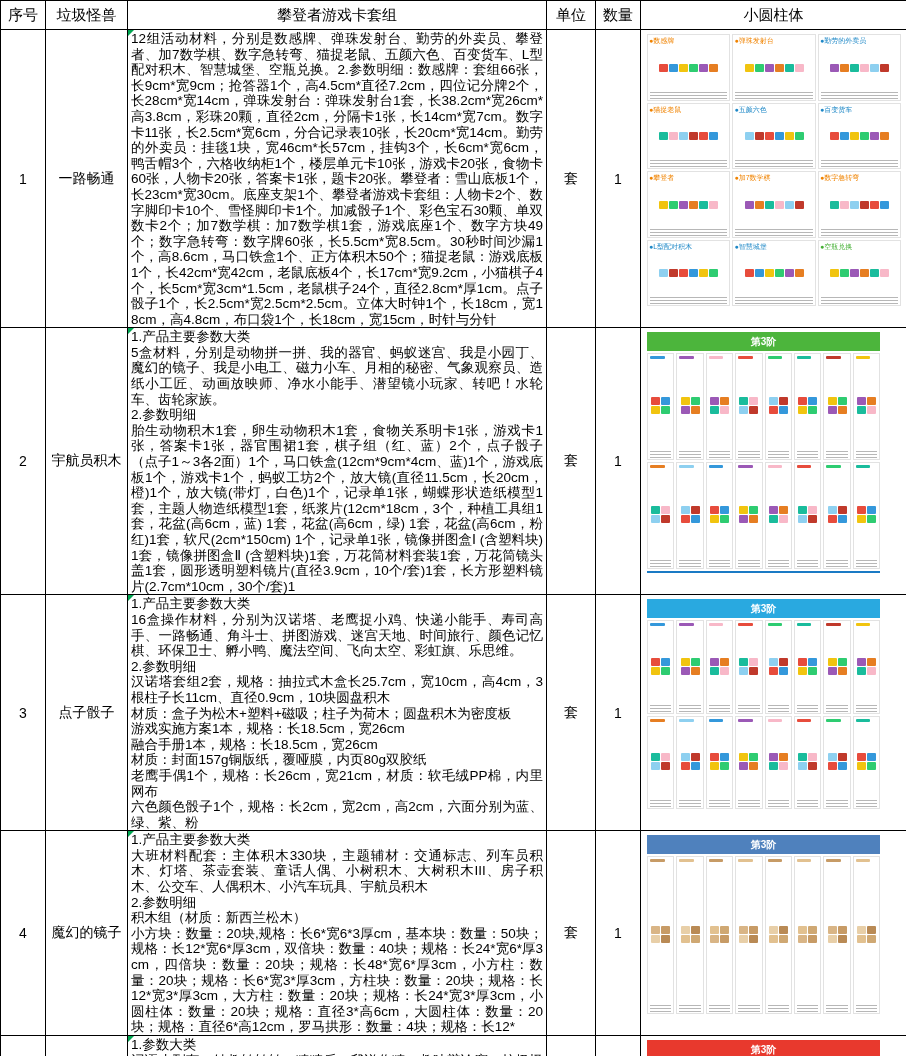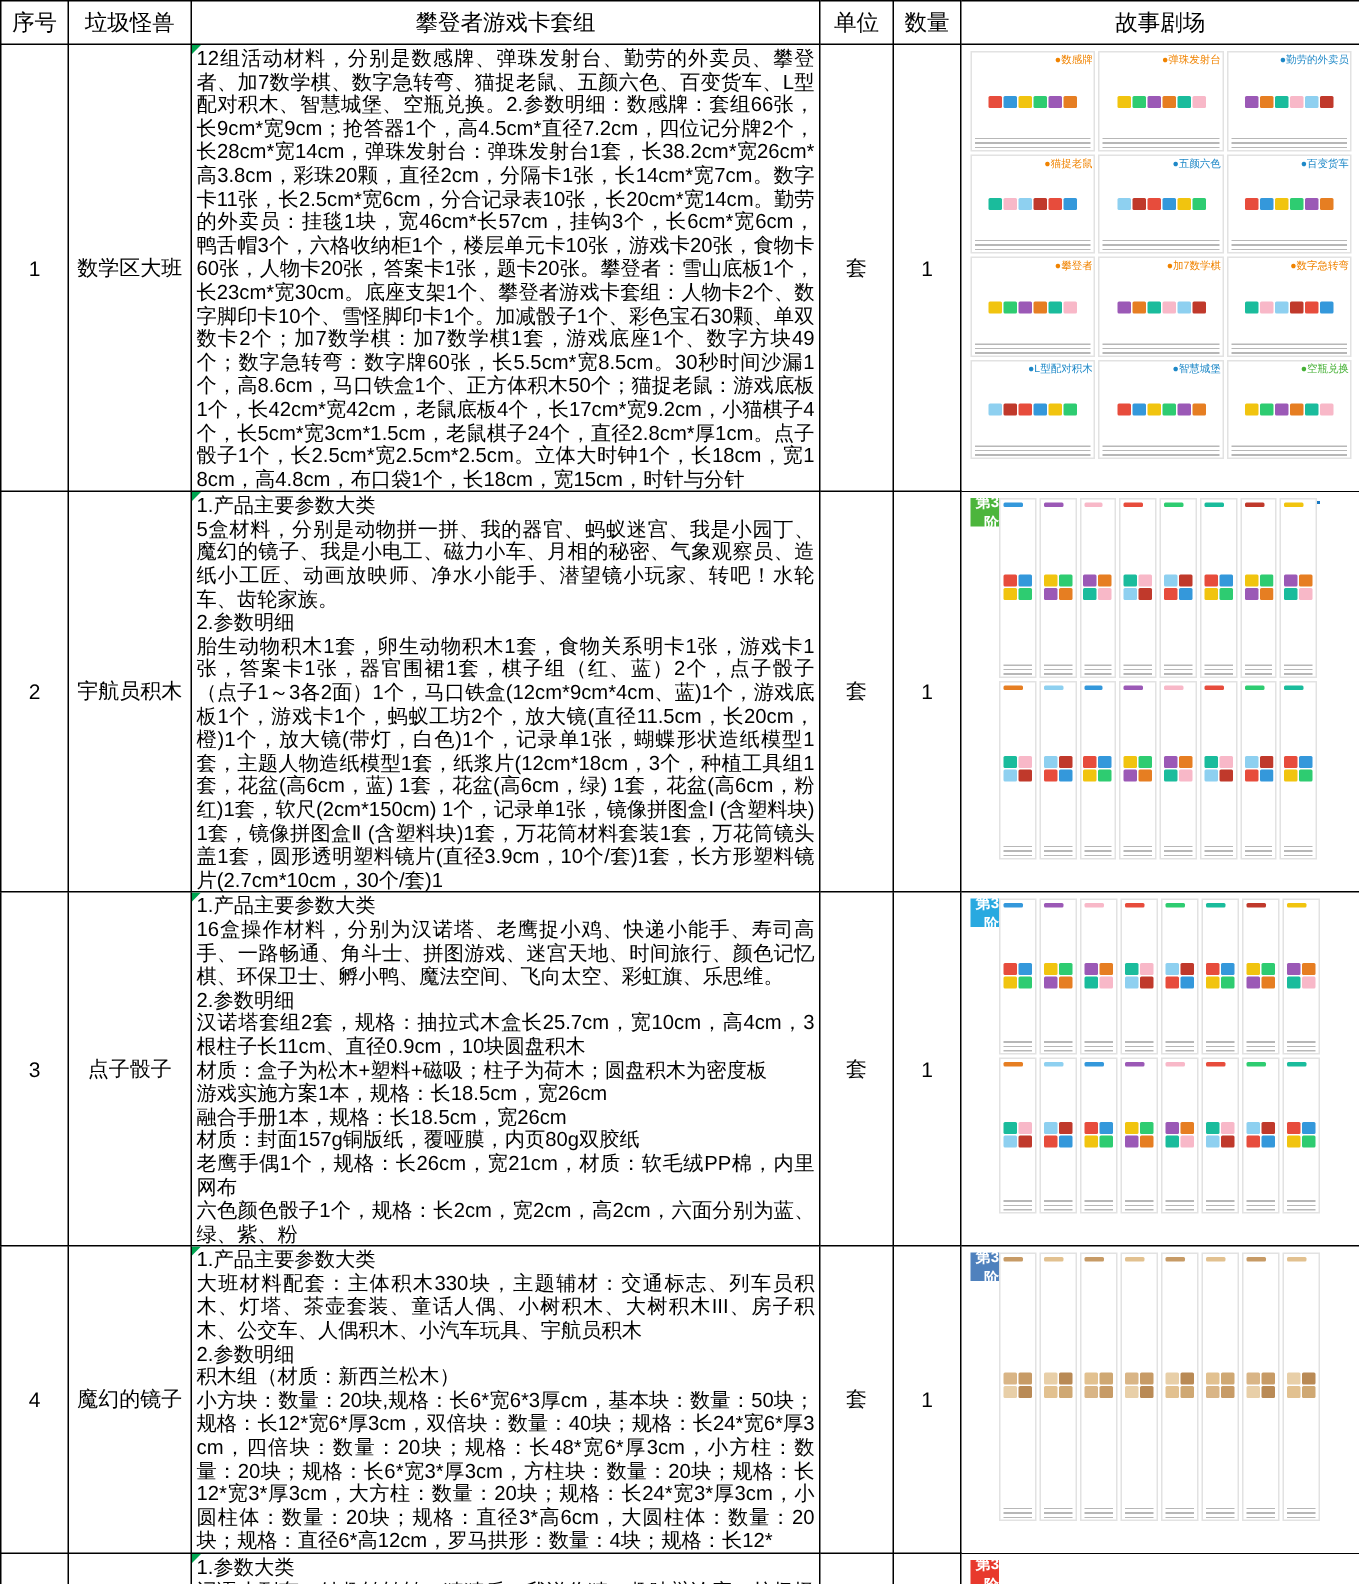--- a/index.html
+++ b/index.html
@@ -11,21 +11,21 @@
   tr.r0 td{height:245px;} tr.r1 td{height:199px;} tr.r2 td{height:198px;}
   tr.r3 td{height:173px;} tr.r4 td{height:201px;}
   .c-seq,.c-unit,.c-qty{text-align:center;font-size:14px;}
   .c-name{text-align:center;font-size:14px;}
   .c-spec{vertical-align:top;position:relative;}
   .spec-text{font-size:13.5px;line-height:15.6px;padding:1px 3px 0 3px;
              white-space:pre-wrap;word-break:break-all;text-align:justify;}
   .corner{position:absolute;top:0;left:0;width:0;height:0;
           border-top:6px solid #00a651;border-right:6px solid transparent;}
   .c-img{position:relative;background:#fff;}
-  .imgbox{position:absolute;top:4px;bottom:21px;left:6px;display:flex;flex-direction:row;text-align:right;}
+  .imgbox{position:absolute;top:4px;bottom:21px;left:6px;display:flex;flex-direction:column;}
   .banner{height:19px;flex:0 0 19px;color:#fff;font-size:10px;font-weight:bold;
           display:flex;align-items:center;justify-content:center;margin-bottom:2px;}
   .cardgrid{flex:1 1 auto;display:grid;gap:2px;min-height:0;}
   .card{background:#fff;border:1px solid #e2e2e2;display:flex;flex-direction:column;
         padding:1px;min-height:0;overflow:hidden;}
   .ct{font-size:7px;line-height:9px;white-space:nowrap;overflow:hidden;flex:0 0 9px;}
   .ctb{height:3px;width:62%;margin:1px 0 2px 1px;flex:0 0 3px;border-radius:1px;}
   .cph{flex:1 1 auto;display:flex;flex-wrap:wrap;gap:1px;align-content:center;
        justify-content:center;min-height:0;overflow:hidden;}
   .cph span{width:9px;height:8px;border-radius:1px;display:block;}
@@ -45,26 +45,26 @@
       <col style="width:45px">
       <col style="width:266px">
   </colgroup>
   <tbody>
       <tr class="hrow">
     <td>序号</td>
     <td>垃圾怪兽</td>
     <td>攀登者游戏卡套组</td>
     <td>单位</td>
     <td>数量</td>
-    <td>故事剧场</td>
+    <td>小圆柱体</td>
   </tr>
 
   <tr class="r0">
     <td class="c-seq">1</td>
-    <td class="c-name">数学区大班</td>
+    <td class="c-name">一路畅通</td>
     <td class="c-spec">
       <span class="corner"></span>
       <div class="spec-text">12组活动材料，分别是数感牌、弹珠发射台、勤劳的外卖员、攀登者、加7数学棋、数字急转弯、猫捉老鼠、五颜六色、百变货车、L型配对积木、智慧城堡、空瓶兑换。2.参数明细：数感牌：套组66张，长9cm*宽9cm；抢答器1个，高4.5cm*直径7.2cm，四位记分牌2个，长28cm*宽14cm，弹珠发射台：弹珠发射台1套，长38.2cm*宽26cm*高3.8cm，彩珠20颗，直径2cm，分隔卡1张，长14cm*宽7cm。数字卡11张，长2.5cm*宽6cm，分合记录表10张，长20cm*宽14cm。勤劳的外卖员：挂毯1块，宽46cm*长57cm，挂钩3个，长6cm*宽6cm，鸭舌帽3个，六格收纳柜1个，楼层单元卡10张，游戏卡20张，食物卡60张，人物卡20张，答案卡1张，题卡20张。攀登者：雪山底板1个，长23cm*宽30cm。底座支架1个、攀登者游戏卡套组：人物卡2个、数字脚印卡10个、雪怪脚印卡1个。加减骰子1个、彩色宝石30颗、单双数卡2个；加7数学棋：加7数学棋1套，游戏底座1个、数字方块49个；数字急转弯：数字牌60张，长5.5cm*宽8.5cm。30秒时间沙漏1个，高8.6cm，马口铁盒1个、正方体积木50个；猫捉老鼠：游戏底板1个，长42cm*宽42cm，老鼠底板4个，长17cm*宽9.2cm，小猫棋子4个，长5cm*宽3cm*1.5cm，老鼠棋子24个，直径2.8cm*厚1cm。点子骰子1个，长2.5cm*宽2.5cm*2.5cm。立体大时钟1个，长18cm，宽18cm，高4.8cm，布口袋1个，长18cm，宽15cm，时针与分针</div>
     </td>
     <td class="c-unit">套</td>
     <td class="c-qty">1</td>
     <td class="c-img">
       <div class="imgbox" style="width: 96%;">
             <div class="cardgrid" style="grid-template-columns: repeat(3, 1fr); grid-template-rows: repeat(4, 1fr);">
               <div class="card">

